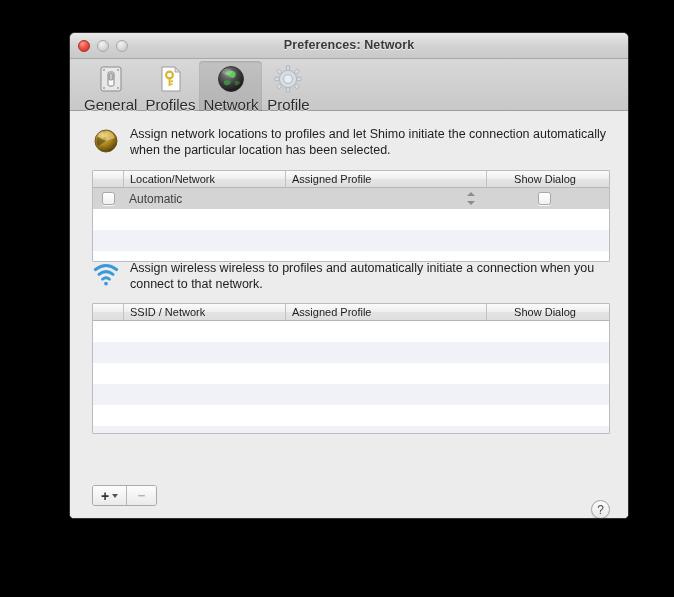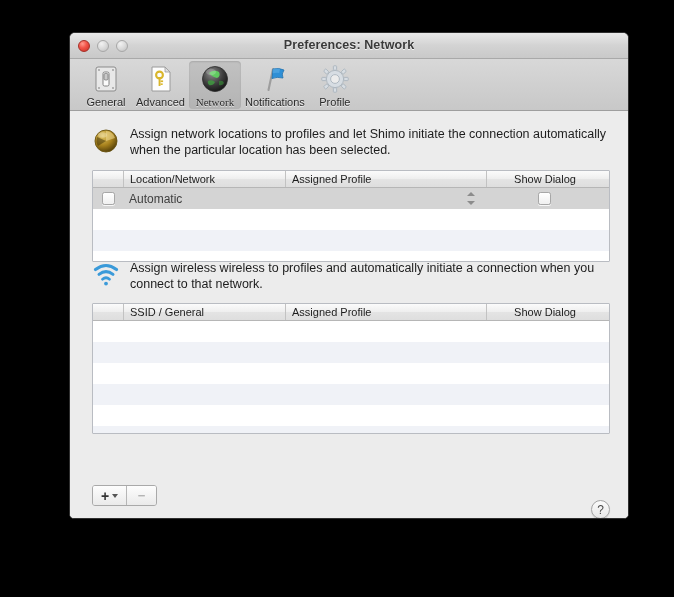--- a/index.html
+++ b/index.html
@@ -104,28 +104,27 @@
     padding: 2px 4px 1px 4px;
     display: flex;
     flex-direction: column;
     align-items: center;
     border-radius: 4px;
     cursor: default;
   }
   .tbitem.selected {
     background: rgba(0,0,0,0.10);
     box-shadow: inset 0 1px 2px rgba(0,0,0,0.13);
-    font-family: Liberation Serif, serif;
   }
   .tbicon {
     width: 32px; height: 32px;
     display: flex; align-items: center; justify-content: center;
   }
   .tblabel {
-    font-size: 11px;
+    font-size: 15px;
     color: #2b2b2b;
     text-shadow: 0 1px 0 rgba(255,255,255,0.65);
     margin-top: 1px;
     white-space: nowrap;
   }
 
   
   .content {
     position: relative;
     height: 428px;
@@ -335,21 +334,21 @@
         <span class="tbicon">
           <svg width="30" height="30" viewBox="0 0 30 30">
             <path d="M7 3 H20 L25 8 V27 H7 Z" fill="#fdfdfd" stroke="#9a9a9a" stroke-width="1"></path>
             <path d="M20 3 L25 8 H20 Z" fill="#dfdfdf" stroke="#9a9a9a" stroke-width="0.8"></path>
             <circle cx="14.5" cy="11" r="3.4" fill="none" stroke="#d9b62c" stroke-width="2.1"></circle>
             <rect x="13.6" y="13" width="1.9" height="9" fill="#d9b62c"></rect>
             <rect x="15.5" y="16.4" width="2.6" height="1.7" fill="#d9b62c"></rect>
             <rect x="15.5" y="19.4" width="2.2" height="1.6" fill="#d9b62c"></rect>
           </svg>
         </span>
-        <span class="tblabel">Advanced</span>
+        <span class="tblabel">Profiles</span>
       </div>
 
       <div class="tbitem selected">
         <span class="tbicon">
           <svg width="30" height="30" viewBox="0 0 30 30">
             <defs>
               <radialGradient id="glb" cx="38%" cy="28%" r="78%">
                 <stop offset="0%" stop-color="#8c8c8c"></stop>
                 <stop offset="55%" stop-color="#3e3e3e"></stop>
                 <stop offset="100%" stop-color="#111111"></stop>
@@ -358,30 +357,20 @@
             <circle cx="15" cy="15" r="12.5" fill="url(#glb)" stroke="#2b2b2b" stroke-width="0.8"></circle>
             <path d="M9 9 Q14 5 19 8 Q21 12 17 14 Q12 13 9 9 Z" fill="#5fd35f" opacity="0.92"></path>
             <path d="M8 17 Q12 15 15 18 Q13 22 9 21 Q7 19 8 17 Z" fill="#3f9e3f" opacity="0.8"></path>
             <path d="M19 17 Q23 16 24 19 Q22 22 19 21 Z" fill="#357f35" opacity="0.75"></path>
             <ellipse cx="11" cy="8" rx="5" ry="3.3" fill="#ffffff" opacity="0.20"></ellipse>
           </svg>
         </span>
         <span class="tblabel">Network</span>
       </div>
 
-      <div class="tbitem">
-        <span class="tbicon">
-          <svg width="30" height="30" viewBox="0 0 30 30">
-            <line x1="8.5" y1="26" x2="13" y2="5" stroke="#9d9d9d" stroke-width="2.1" stroke-linecap="round"></line>
-            <path d="M13 5 Q19 3.5 24 6 Q21 10 23 14 Q17 12.5 12 14.5 Z" fill="#2e8fd6" stroke="#1b6fae" stroke-width="0.8"></path>
-            <path d="M13 5 Q17 4 20 5 L19.2 9 Q16 8.4 12.6 9.6 Z" fill="#59abe3" opacity="0.65"></path>
-          </svg>
-        </span>
-        <span class="tblabel">Notifications</span>
-      </div>
 
       <div class="tbitem">
         <span class="tbicon">
           <svg width="30" height="30" viewBox="0 0 30 30">
             <g fill="#d7dde3" stroke="#aab4bd" stroke-width="0.9">
               <circle cx="15" cy="15" r="8.6"></circle>
               <rect x="13.4" y="1.8" width="3.2" height="4.4" rx="0.6"></rect>
               <rect x="13.4" y="23.8" width="3.2" height="4.4" rx="0.6"></rect>
               <rect x="1.8" y="13.4" width="4.4" height="3.2" rx="0.6"></rect>
               <rect x="23.8" y="13.4" width="4.4" height="3.2" rx="0.6"></rect>
@@ -468,21 +457,21 @@
               </g>
               <circle cx="13" cy="20.6" r="1.9" fill="#3a9ad9"></circle>
             </svg>
           </span>
           <span class="desc-text">Assign wireless wireless to profiles and automatically initiate a connection when you connect to that network.</span>
         </div>
 
         <div class="table" style="top:44px; height:131px;">
           <div class="thead">
             <div class="th c-check"></div>
-            <div class="th c-name">SSID / General</div>
+            <div class="th c-name">SSID / Network</div>
             <div class="th c-prof">Assigned Profile</div>
             <div class="th c-dialog">Show Dialog</div>
             <div class="th c-pad"></div>
           </div>
           <div class="tbody">
             <div class="trow white"></div>
             <div class="trow alt"></div>
             <div class="trow white"></div>
             <div class="trow alt"></div>
             <div class="trow white"></div>

